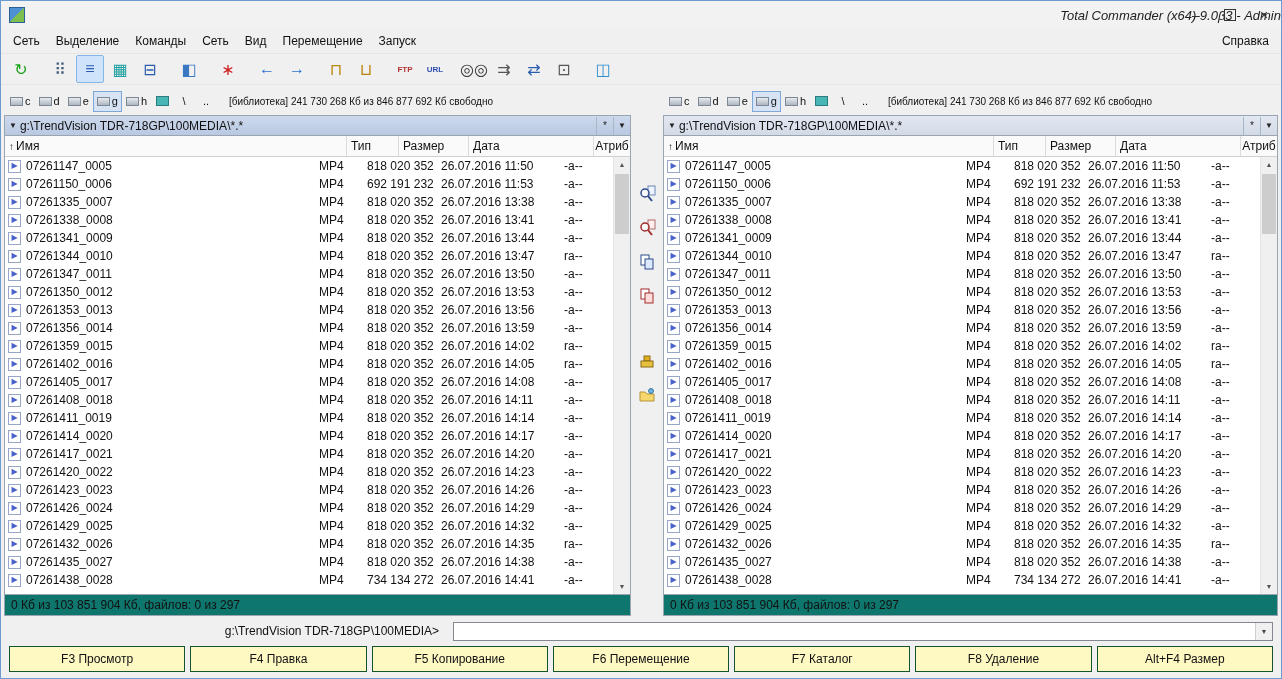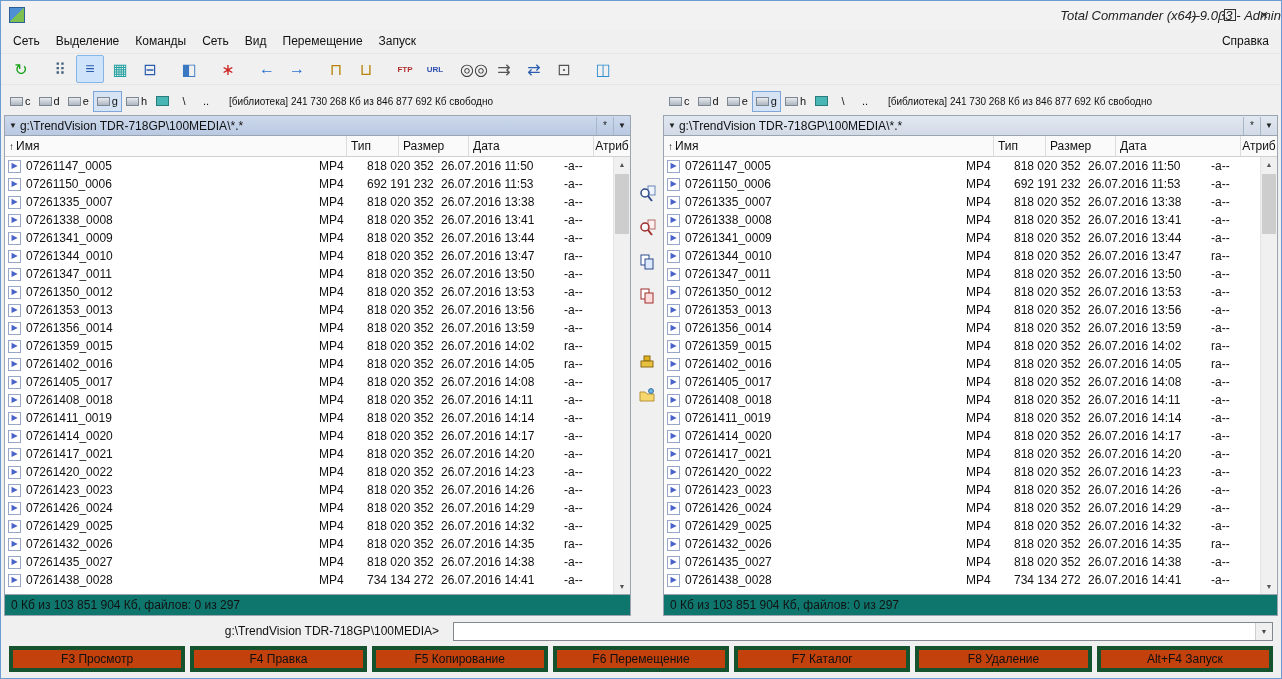--- a/index.html
+++ b/index.html
@@ -94,21 +94,21 @@
   .cmd-row{height:26px;flex:0 0 auto;display:flex;align-items:center;padding:0 8px;}
   .cmd-label{width:430px;text-align:right;font-size:12px;white-space:nowrap;overflow:hidden;padding-right:14px;}
   .cmd-input-wrap{flex:1;height:19px;display:flex;background:#fff;border:1px solid #828790;box-sizing:border-box;}
   .cmd-input{flex:1;border:none;outline:none;font-size:12px;font-family:"Liberation Sans",sans-serif;padding:0 3px;min-width:0;}
   .cmd-drop{width:16px;display:flex;align-items:center;justify-content:center;font-size:7px;color:#444;
     background:#f0f0f0;border-left:1px solid #cfcfcf;}
 
   
   .fkey-row{height:26px;flex:0 0 auto;display:flex;gap:5px;padding:2px 8px 6px;}
   .fkey{flex:1;display:flex;align-items:center;justify-content:center;font-size:12px;
-    background:#c2410c;border:4px solid #14532d;box-sizing:border-box;}
+    background:#fef9c3;border:1px solid #14532d;box-sizing:border-box;}
 </style>
 </head>
 <body>
 
 <div class="window">
 
   <div class="titlebar">
     <div class="app-icon"></div>
     <div class="title-text">Total Commander (x64) 9.0β3 - Admin</div>
     <div class="win-controls">
@@ -855,16 +855,16 @@
     </div>
   </div>
 
   <div class="fkey-row">
       <div class="fkey">F3 Просмотр</div>
       <div class="fkey">F4 Правка</div>
       <div class="fkey">F5 Копирование</div>
       <div class="fkey">F6 Перемещение</div>
       <div class="fkey">F7 Каталог</div>
       <div class="fkey">F8 Удаление</div>
-      <div class="fkey">Alt+F4 Запуск</div>
+      <div class="fkey">Alt+F4 Размер</div>
     </div>
 
 </div>
 
 </body></html>

